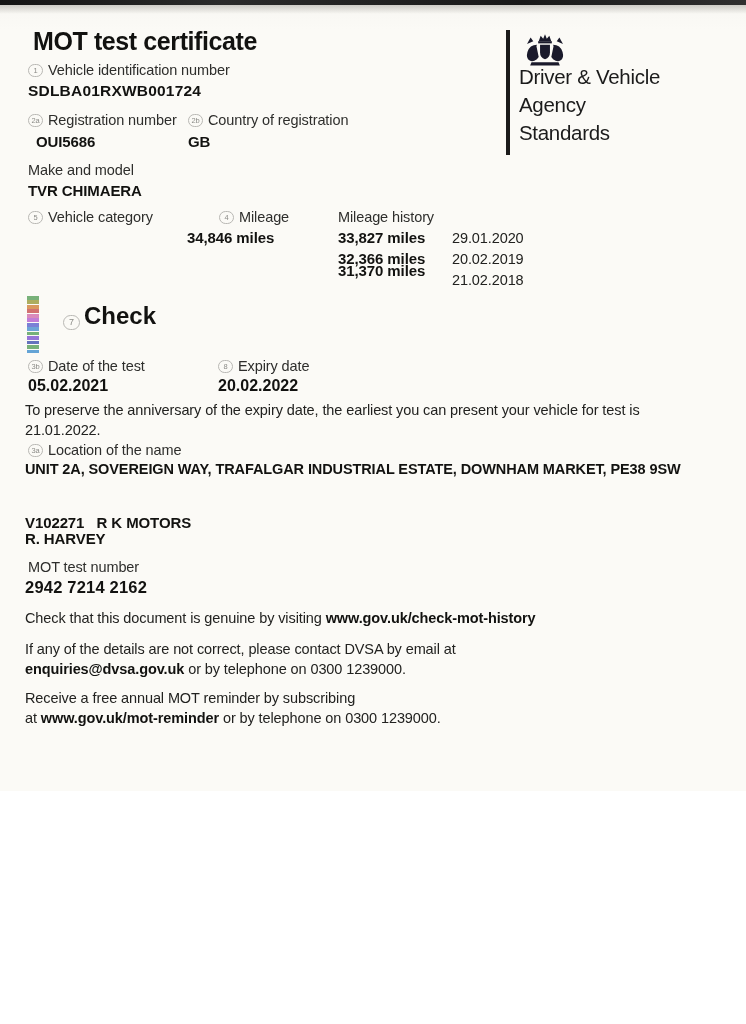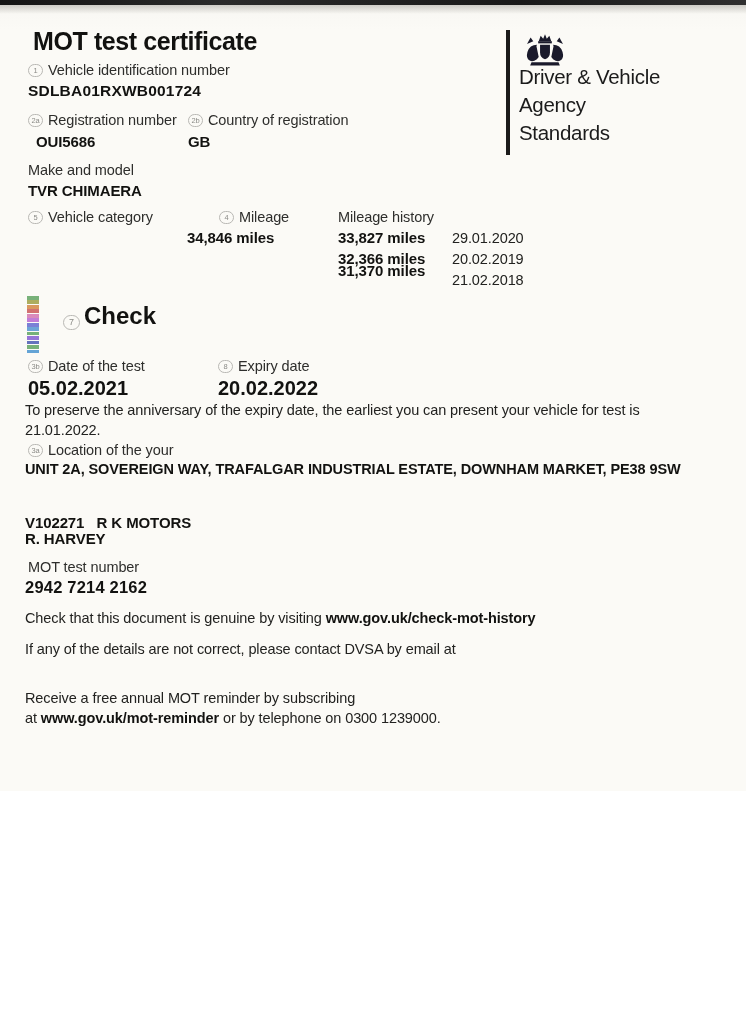--- a/index.html
+++ b/index.html
@@ -18,21 +18,21 @@
   .scan-top{position:absolute;left:0;top:0;width:746px;height:5px;
     background:linear-gradient(90deg,#141414,#2b2b2b 30%,#191919 70%,#303030);}
   .scan-top-shade{position:absolute;left:0;top:5px;width:746px;height:9px;
     background:linear-gradient(180deg,rgba(160,158,150,.45),rgba(160,158,150,0));}
   .scan-right{position:absolute;right:0;top:0;width:4px;height:1024px;
     background:linear-gradient(270deg,rgba(150,148,140,.35),rgba(150,148,140,0));}
   .abs{position:absolute;}
   .title{font-size:25px;font-weight:700;letter-spacing:-.4px;color:#121210;}
   .label{font-size:14.5px;color:#2e2e2c;letter-spacing:-.1px;white-space:nowrap;}
   .value{font-size:15px;font-weight:700;color:#121210;letter-spacing:-.1px;white-space:nowrap;}
-  .value-lg{font-size:20px;font-weight:700;color:#121210;white-space:nowrap;}
+  .value-lg{font-size:16px;font-weight:700;color:#121210;white-space:nowrap;}
   .body-text{font-size:14.5px;color:#222220;letter-spacing:-.1px;white-space:nowrap;}
   .mk{
     display:inline-flex;align-items:center;justify-content:center;
     min-width:11px;height:11px;padding:0 1px;margin-right:5px;
     border:1px solid #b9b8b4;border-radius:8px;
     font-size:7.5px;color:#8b8b87;vertical-align:2px;line-height:1;
   }
   .mk-lg{min-width:13px;height:13px;font-size:9px;}
   b{font-weight:700;color:#121210;}
   .agency-bar{position:absolute;left:0;top:3px;width:3.5px;height:125px;background:#1b1b1b;}
@@ -131,34 +131,37 @@
   <div class="abs label" style="left:218px;top:358px;">
     <span class="mk">8</span><span>Expiry date</span>
   </div>
   <div class="abs value-lg" style="left:28px;top:377px;">05.02.2021</div>
   <div class="abs value-lg" style="left:218px;top:377px;">20.02.2022</div>
 
   <div class="abs body-text" style="left:25px;top:402px;">To preserve the anniversary of the expiry date, the earliest you can present your vehicle for test is</div>
   <div class="abs body-text" style="left:25px;top:422px;">21.01.2022.</div>
 
   <div class="abs label" style="left:28px;top:442px;">
-    <span class="mk">3a</span><span>Location of the your</span>
+    <span class="mk">3a</span><span>Location of the name</span>
   </div>
   <div class="abs value" style="left:25px;top:461px;font-size:14.5px;">UNIT 2A, SOVEREIGN WAY, TRAFALGAR INDUSTRIAL ESTATE, DOWNHAM MARKET, PE38 9SW</div>
 
   <div class="abs value pre" style="left:25px;top:515px;line-height:16px;">V102271   R K MOTORS</div>
   <div class="abs value" style="left:25px;top:531px;line-height:16px;">R. HARVEY</div>
 
   <div class="abs label" style="left:28px;top:559px;">MOT test number</div>
   <div class="abs value" style="left:25px;top:578px;font-size:16.5px;letter-spacing:.2px;">2942 7214 2162</div>
 
   <div class="abs body-text" style="left:25px;top:610px;">
     <span>Check that this document is genuine by visiting </span><b>www.gov.uk/check-mot-history</b>
   </div>
   <div class="abs body-text" style="left:25px;top:641px;">If any of the details are not correct, please contact DVSA by email at</div>
+  <div class="abs body-text" style="left:25px;top:661px;">
+    <b>enquiries@dvsa.gov.uk</b><span> or by telephone on 0300 1239000.</span>
+  </div>
   <div class="abs body-text" style="left:25px;top:690px;">Receive a free annual MOT reminder by subscribing</div>
   <div class="abs body-text" style="left:25px;top:710px;">
     <span>at </span><b>www.gov.uk/mot-reminder</b><span> or by telephone on 0300 1239000.</span>
   </div>
 
   <svg class="abs" style="left:533px;top:853px;" width="160" height="125" viewBox="0 0 160 125">
     <g fill="none" stroke="#4a4a54" stroke-width="1.7" stroke-linecap="round" opacity=".85">
       <path d="M34 122 C 2 92 4 30 42 10 C 70 -3 82 22 66 55 C 54 80 42 103 34 122 C 30 118 38 96 50 78"></path>
       <path d="M56 98 C 60 74 68 58 73 70 C 76 57 86 46 91 62 C 95 75 90 96 86 110"></path>
       <path d="M76 84 C 80 100 76 116 70 126"></path>

